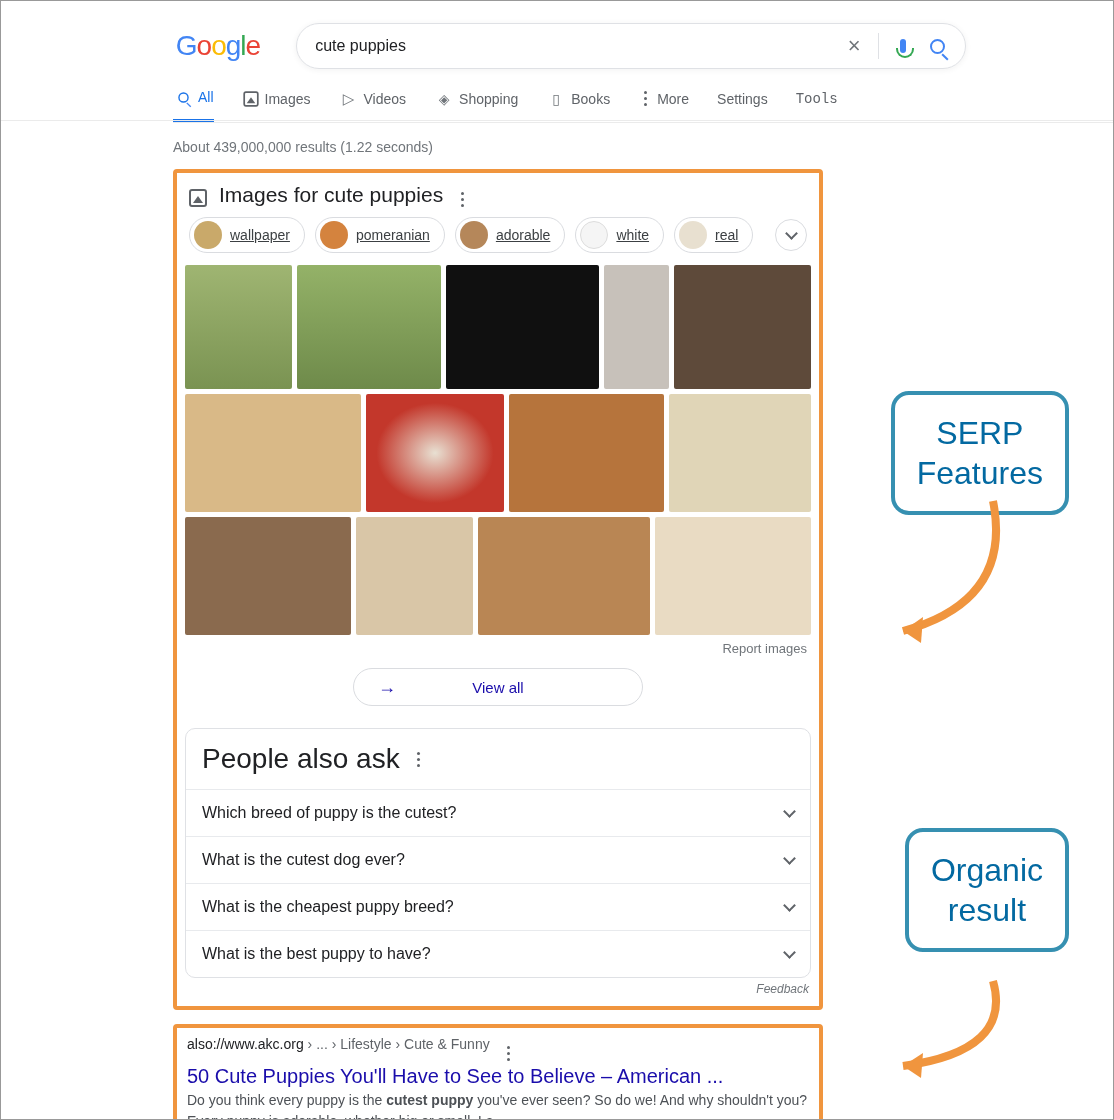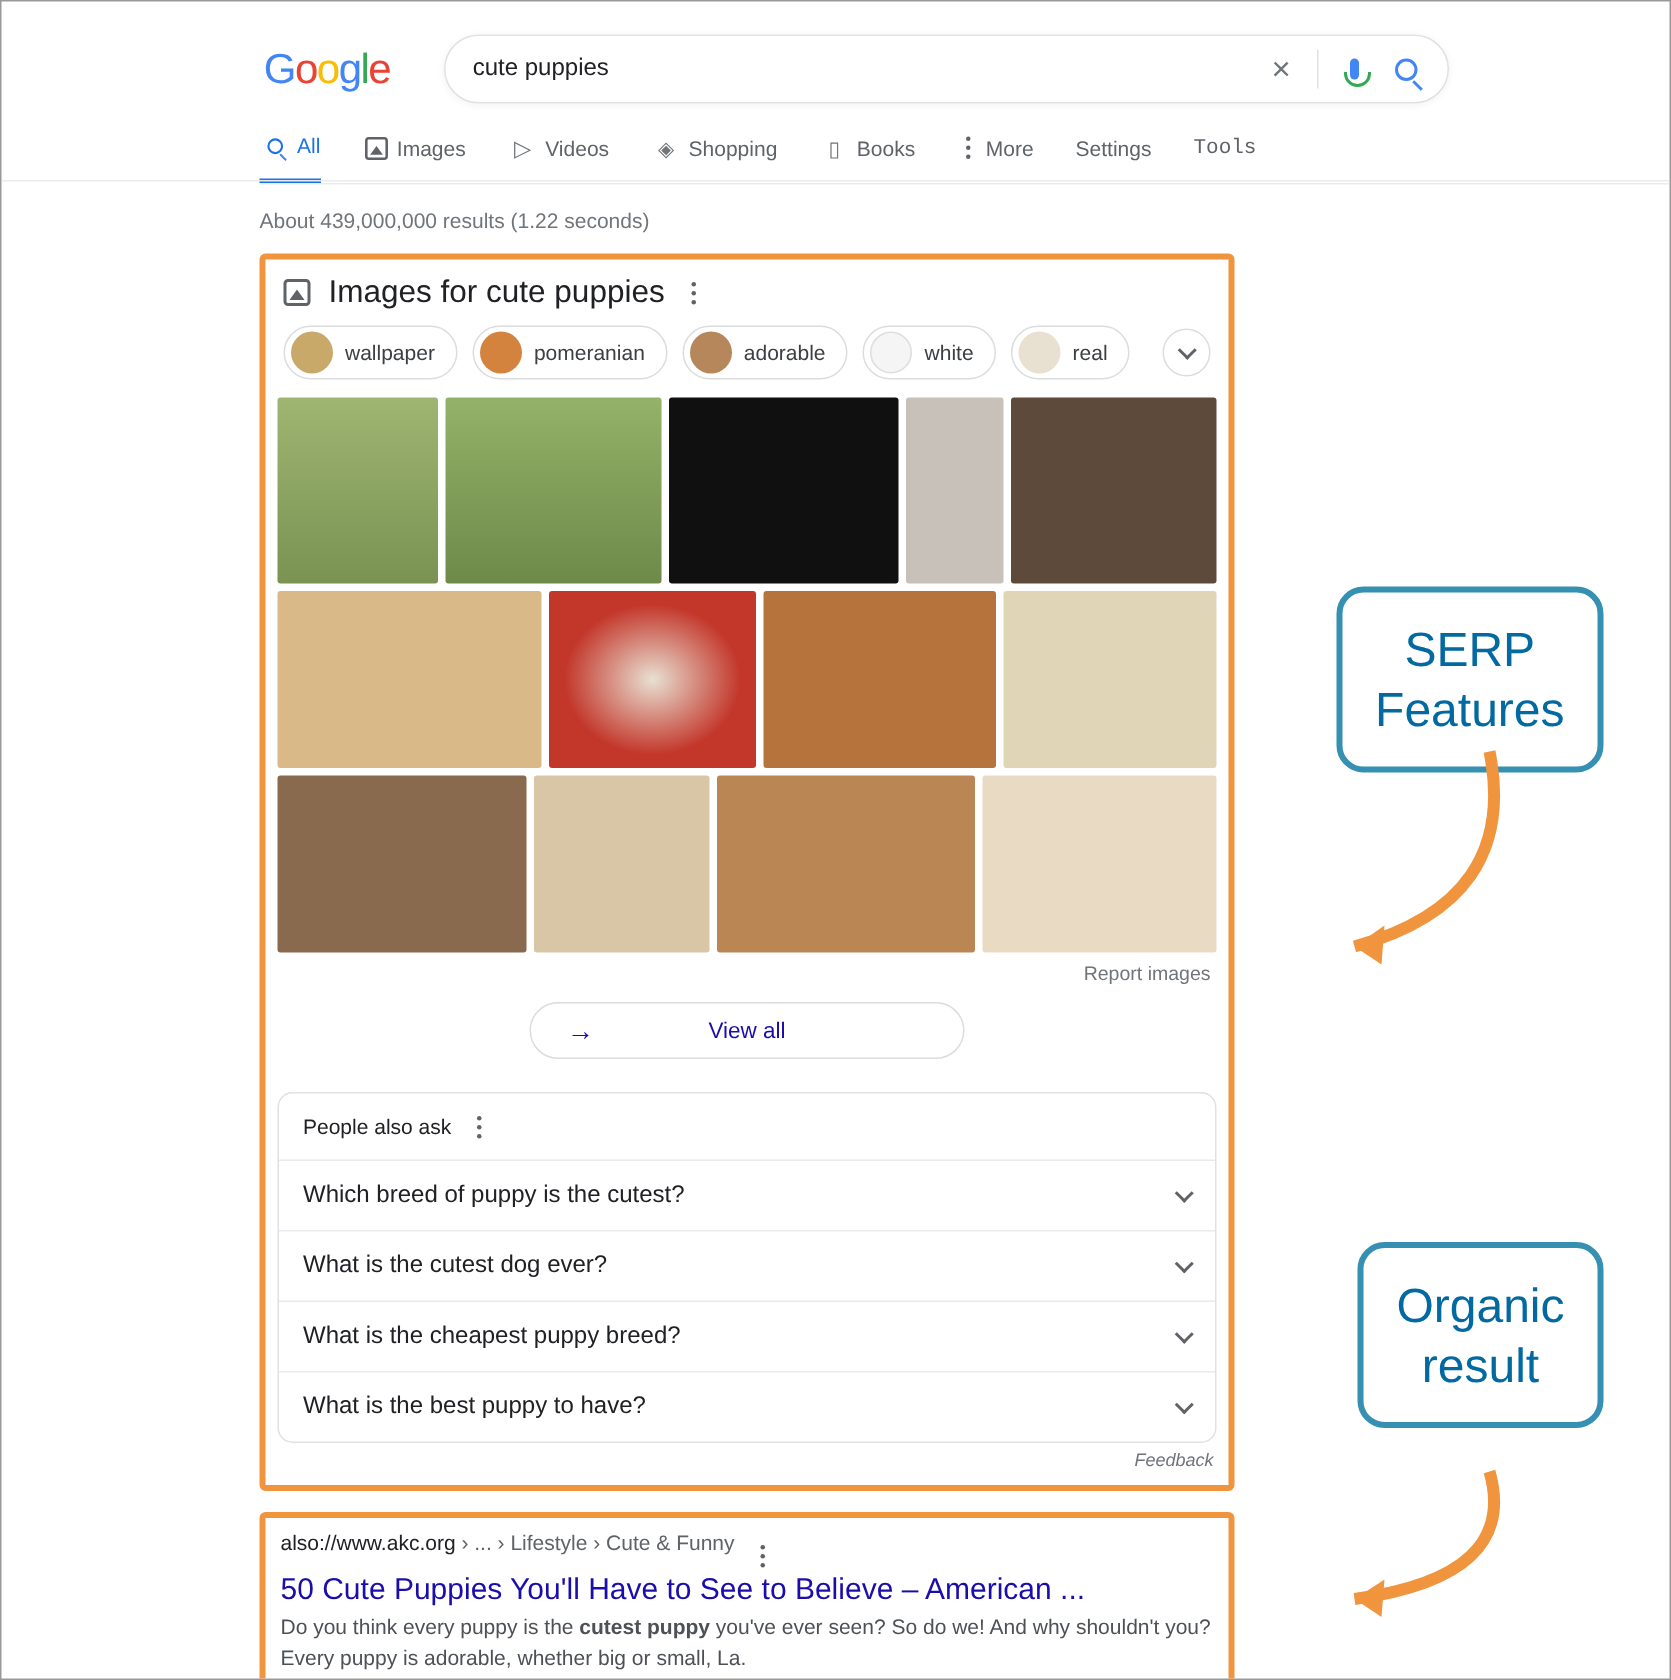--- a/index.html
+++ b/index.html
@@ -17,41 +17,41 @@
   .mag { width:15px; height:15px; border:2px solid #4285F4; border-radius:50%; position:relative; }
   .mag::after { content:""; position:absolute; right:-6px; bottom:-6px; width:8px; height:2px; background:#4285F4; transform:rotate(45deg); }
   .tabs { display:flex; align-items:center; margin: 18px 0 0 172px; gap:28px; color:#5f6368; font-size:14px; border-bottom:1px solid #ebebeb; padding-bottom:0; }
   .tab { display:flex; align-items:center; gap:5px; padding-bottom:12px; cursor:pointer; }
   .tab.active { color:#1a73e8; border-bottom:3px solid #1a73e8; }
   .tabs-right { margin-left:auto; margin-right:300px; display:flex; gap:28px;justify-content:space-between; }
   .underbar { position:absolute; left:0; right:0; top:119px; height:1px; background:#ebebeb; }
   .stats { margin:16px 0 0 172px; color:#70757a; font-size:14px; }
   .content { margin: 14px 0 0 172px; width: 650px; }
   .box-orange { border:4px solid #F0953E; border-radius:4px; padding: 6px 8px 10px 8px; }
-  .imghdr { display:flex; align-items:center; gap:12px; padding:4px 0 10px 4px; }
+  .imghdr { display:flex; align-items:flex-end; gap:12px; padding:4px 0 10px 4px; }
   .imghdr h2 { font-size:21px; font-weight:400; color:#202124; }
   .sq-icon { width:18px; height:18px; border:2px solid #5f6368; border-radius:3px; position:relative; }
   .sq-icon::after { content:""; position:absolute; left:2px; bottom:2px; width:0; height:0; border-left:5px solid transparent; border-right:5px solid transparent; border-bottom:7px solid #5f6368; }
   .threedot { width:14px; display:flex; flex-direction:column; gap:3px; align-items:center; }
   .threedot i { width:3px;height:3px;background:#5f6368;border-radius:50%;display:block; }
   .chips { display:flex; gap:10px; align-items:center; padding:0 4px 12px 4px; position:relative; }
-  .chip { display:flex; align-items:center; gap:8px; border:1px solid #dadce0; border-radius:20px; padding:3px 14px 3px 4px; font-size:14px; color:#3c4043; cursor:pointer; }
+  .chip { display:flex; align-items:center; gap:8px; border:1px solid #dadce0; border-radius:20px; padding:3px 14px 3px 4px; font-size:14px; color:#3c4043; cursor:pointer;text-decoration:underline; }
   .chip .av { width:28px;height:28px;border-radius:50%;background:#d2b48c; }
   .more-circle { width:32px;height:32px;border:1px solid #dadce0;border-radius:50%;display:flex;align-items:center;justify-content:center;margin-left:auto;cursor:pointer; }
   .chev { width:9px;height:9px;border-right:2px solid #5f6368;border-bottom:2px solid #5f6368;transform:rotate(45deg);margin-top:-4px; }
   .img-rows { display:flex; flex-direction:column; gap:5px; }
   .img-row { display:flex; gap:5px; }
   .thumb { background:#cbb78f; border-radius:2px; }
   .r1 .thumb { height:124px; }
   .r2 .thumb, .r3 .thumb { height:118px; }
   .report { text-align:right; color:#70757a; font-size:13px; margin:6px 4px 0 0; }
   .viewall { margin: 12px auto 8px; width:290px; height:38px; border:1px solid #dadce0; border-radius:20px; display:flex; align-items:center; justify-content:center; color:#1a0dab; font-size:15px; position:relative; cursor:pointer; }
   .viewall .arrow { position:absolute; left:24px; color:#1a0dab; font-size:18px; }
   .paa { margin-top: 22px; border:1px solid #dfe1e5; border-radius:10px; overflow:hidden; }
-  .paa-hdr { display:flex; align-items:center; gap:12px; padding:14px 16px; font-size:14px; color:#202124; }
+  .paa-hdr { display:flex; align-items:center; gap:12px; padding:14px 16px; font-size:28px; color:#202124; }
   .paa-item { border-top:1px solid #e8eaed; padding:14px 16px; display:flex; align-items:center; justify-content:space-between; font-size:16px; color:#202124; cursor:pointer; }
   .feedback { text-align:right; color:#70757a; font-size:12px; font-style:italic; margin:4px 2px 0 0; }
   .organic-box { margin-top:14px; border:4px solid #F0953E; border-radius:4px; padding:8px 10px 12px 10px; }
   .org-url { font-size:14px; color:#202124; }
   .org-url .bc { color:#5f6368; }
   .org-title { color:#1a0dab; font-size:20px; margin:4px 0 2px; cursor:pointer; }
   .org-snip { color:#4d5156; font-size:14px; line-height:1.5; }
   .callout { position:absolute; right:44px; border:4px solid #3690B1; border-radius:18px; padding:18px 22px; color:#0369a1; font-size:32px; text-align:center; line-height:1.25; }
   .arrow-path { position:absolute; }
 </style>

